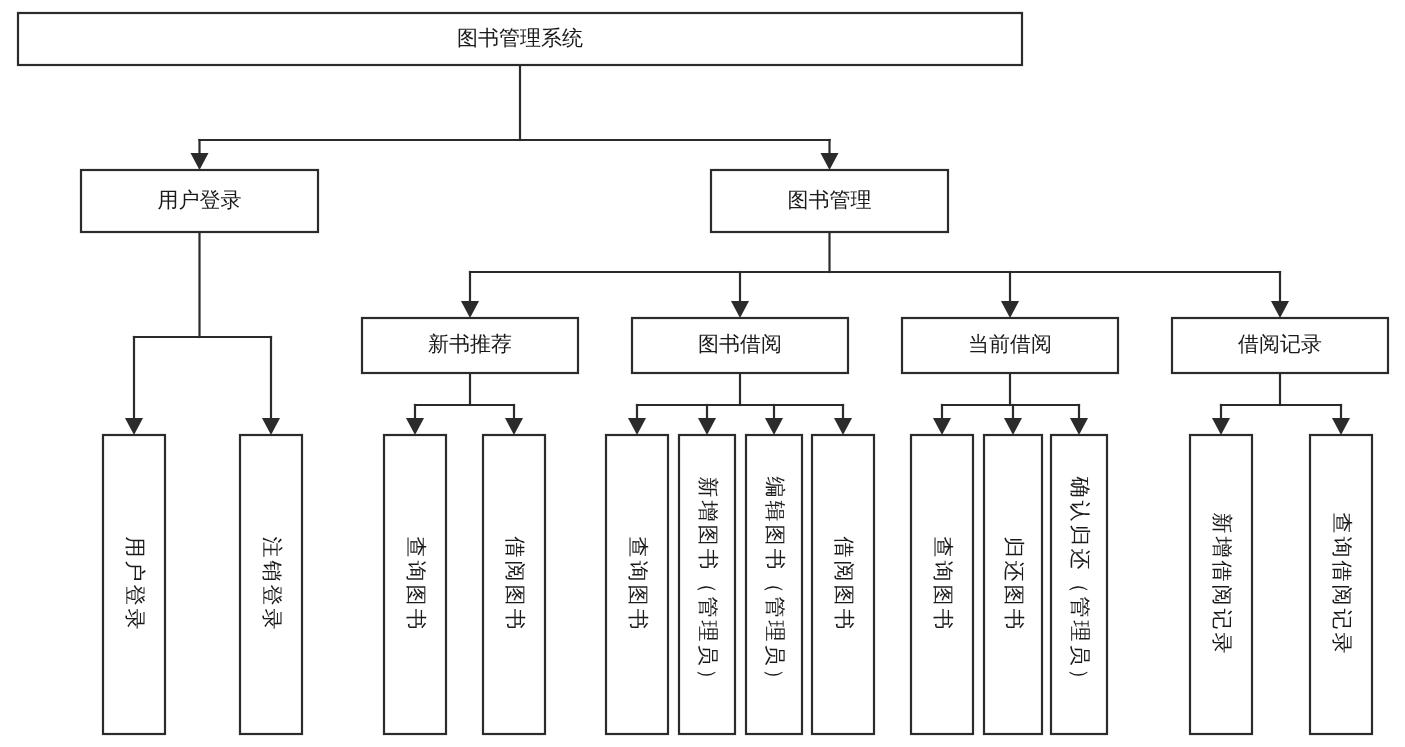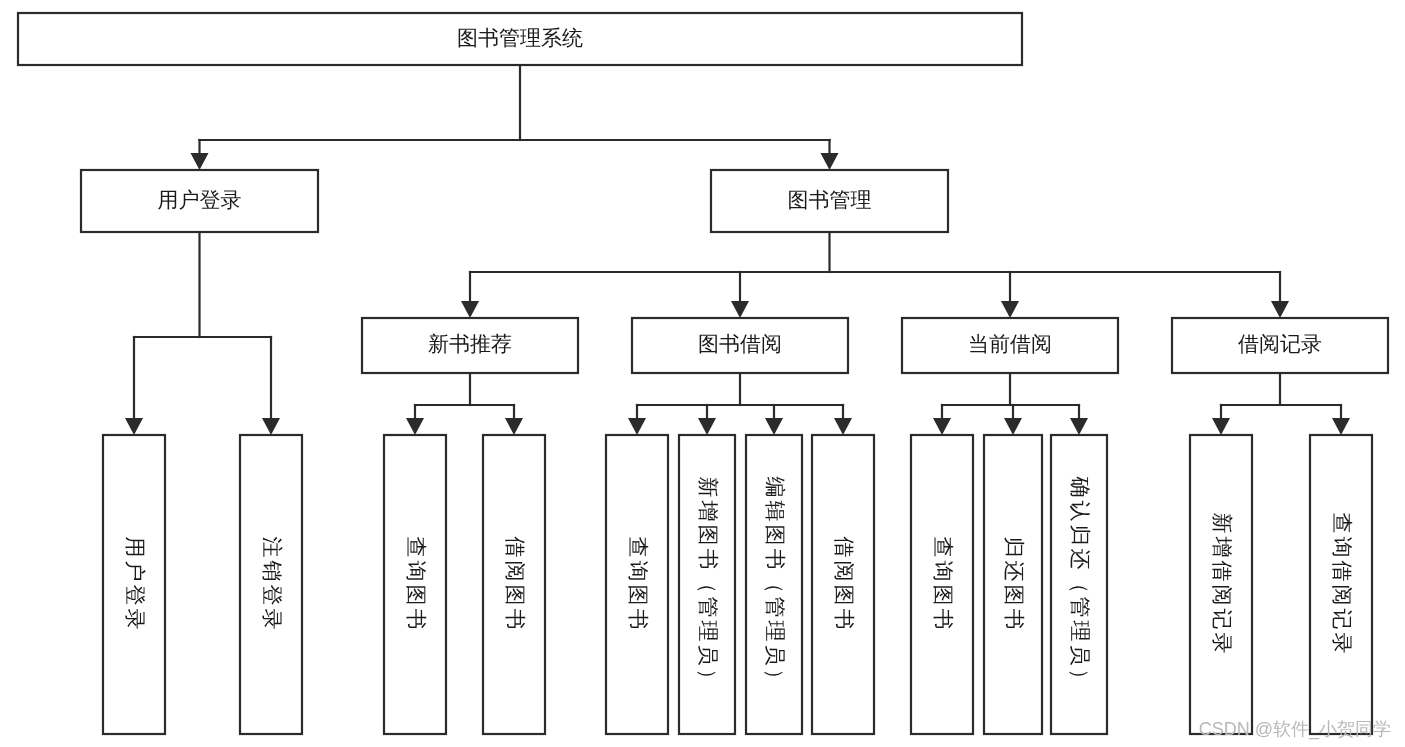--- a/index.html
+++ b/index.html
@@ -203,14 +203,13 @@
         <g>
           <rect x="1190" y="435" width="62" height="299" class="node-box"></rect>
           <text x="1221" y="584.5" class="leaf-label" transform="rotate(90 1221 584.5)" textLength="144" lengthAdjust="spacing">新增借阅记录</text>
         </g>
         <g>
           <rect x="1310" y="435" width="62" height="299" class="node-box"></rect>
           <text x="1341" y="584.5" class="leaf-label" transform="rotate(90 1341 584.5)" textLength="144" lengthAdjust="spacing">查询借阅记录</text>
         </g>
       </g>
   </svg>
-  <div class="watermark">CSDN @软件_小贺同学</div>
 </div>
 
 </body></html>

